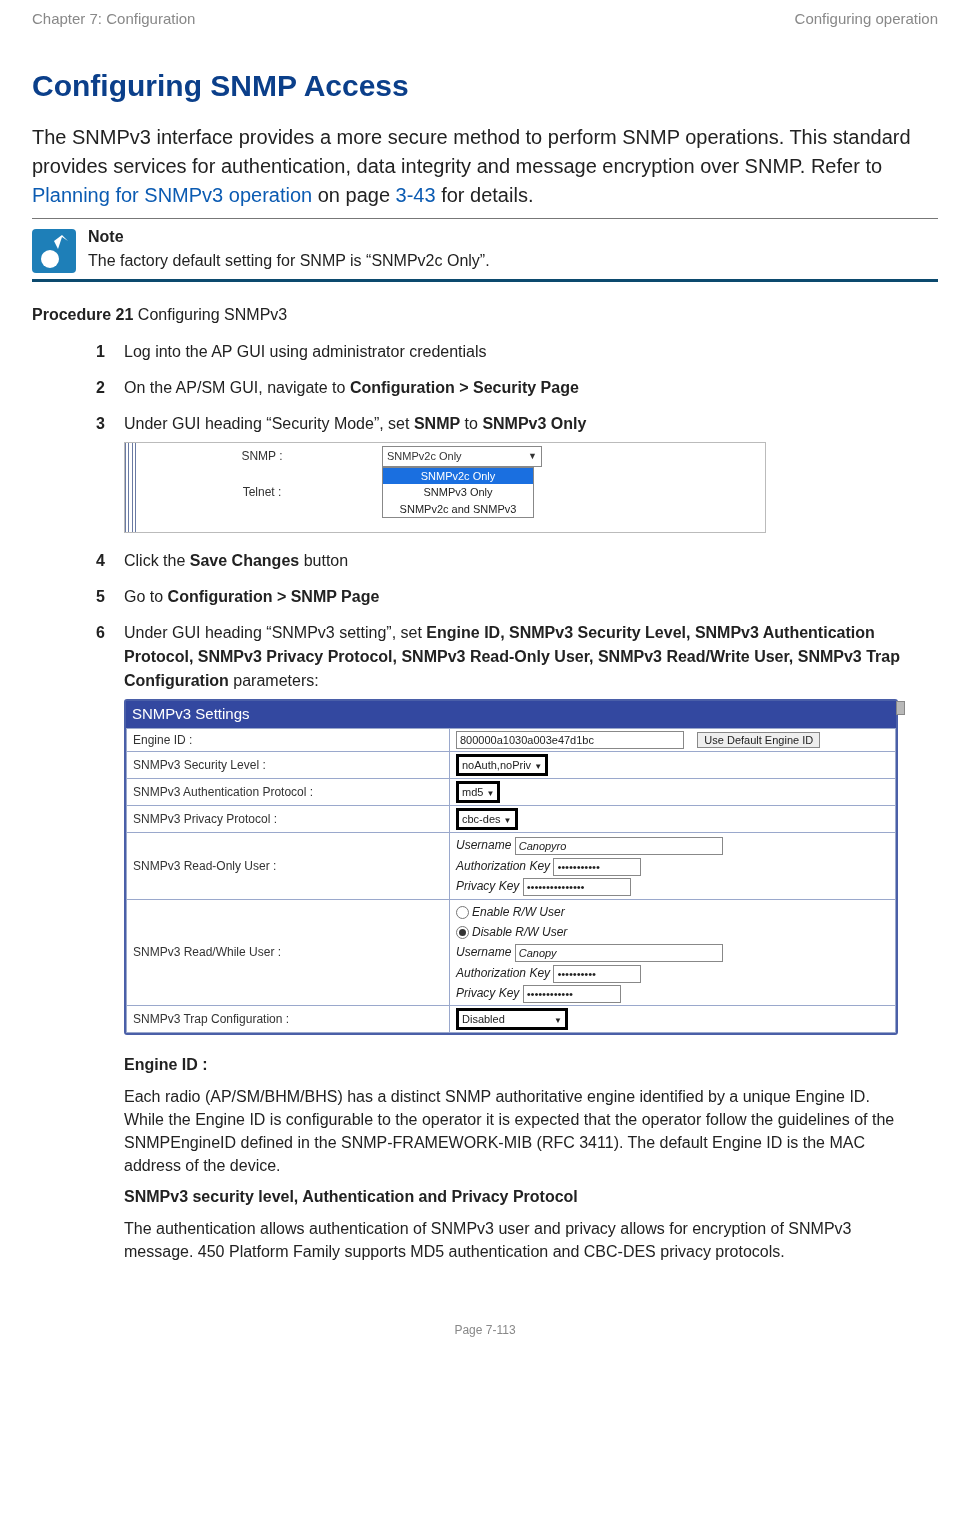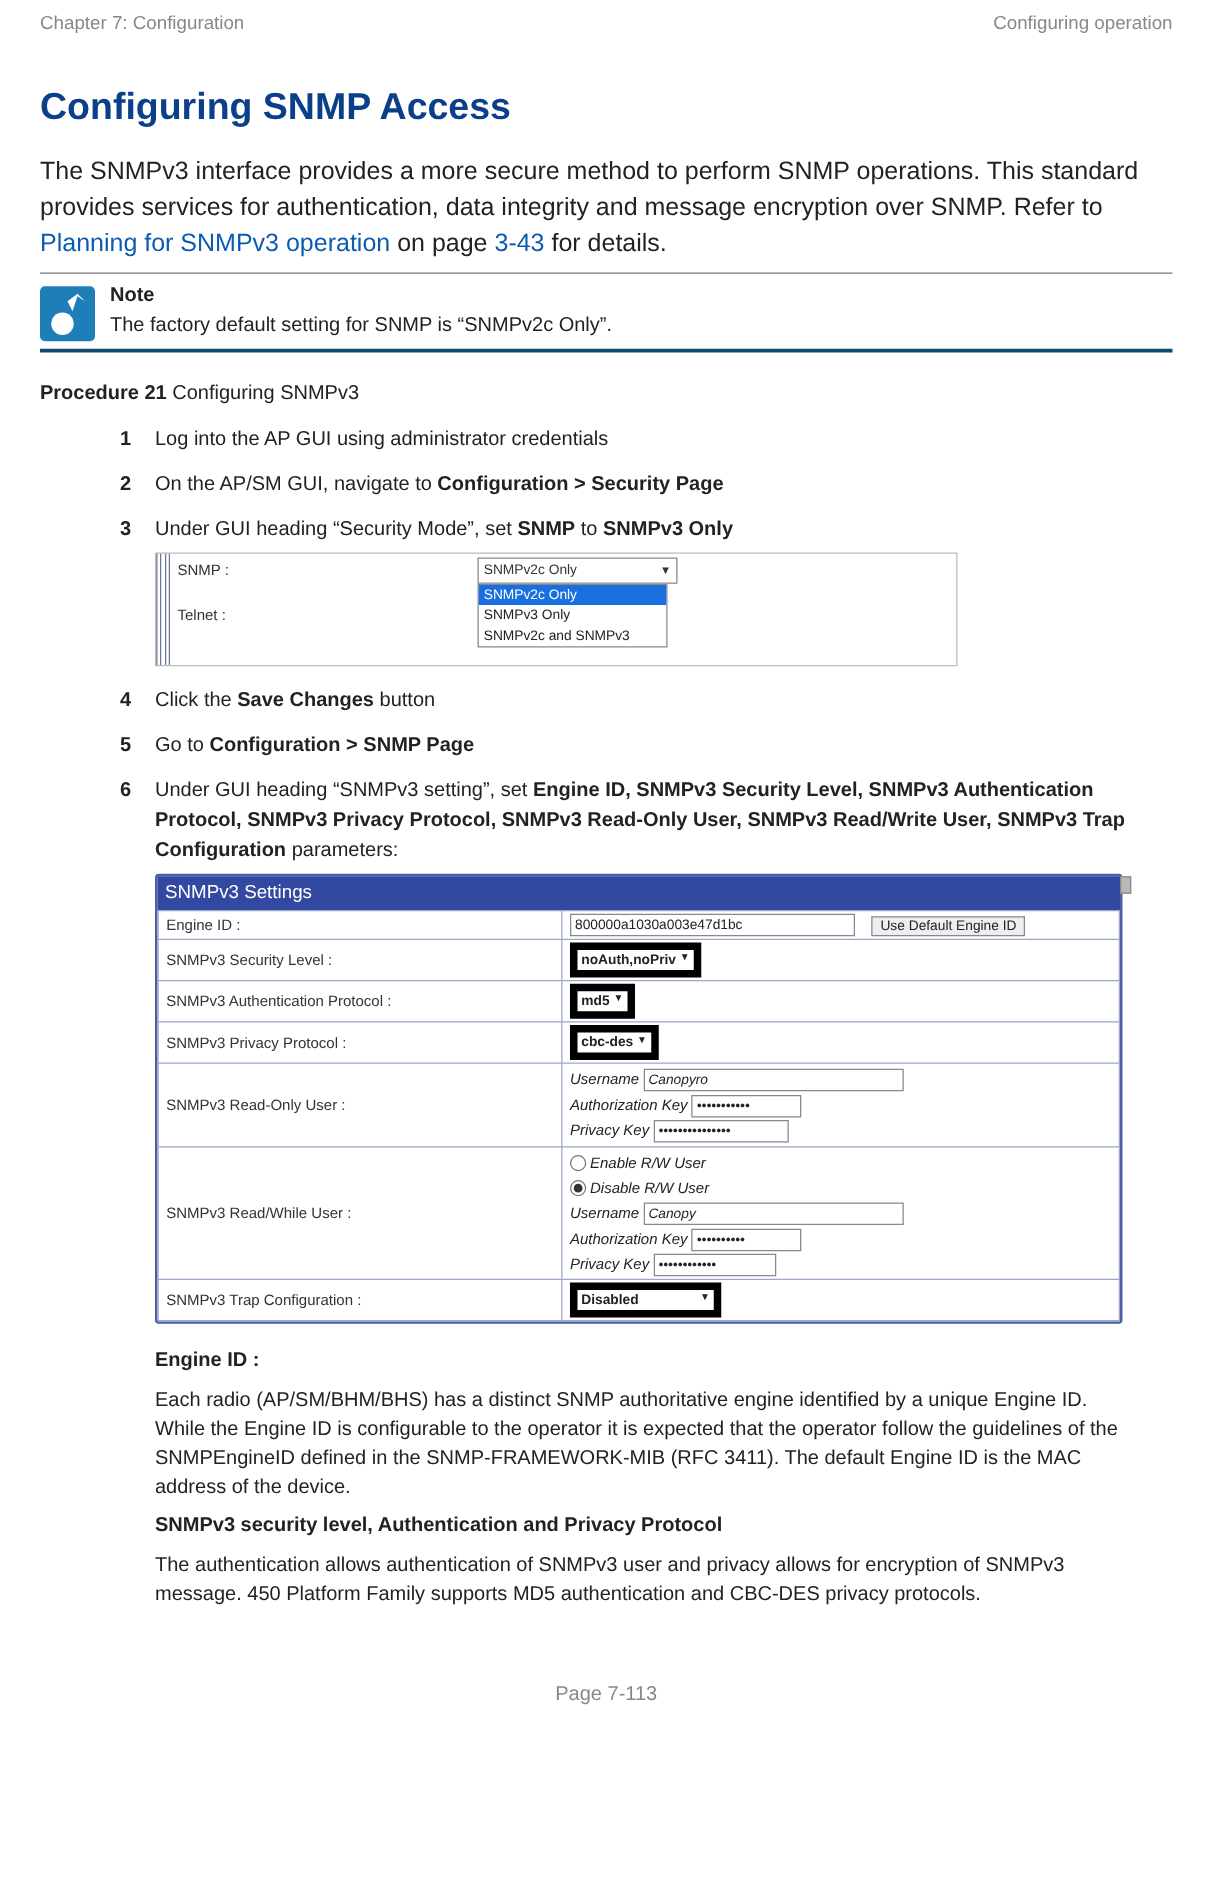--- a/index.html
+++ b/index.html
@@ -72,20 +72,21 @@
     width: 28px;
     flex-shrink: 0;
   }
   ol.steps > li .body { flex: 1; }
   ol.steps .strong { font-weight: bold; }
   .shot1 {
     margin: 6px 0 4px 0;
     border: 1px solid #bbb;
     width: 640px;
     font-size: 12px;
+    text-align: center;
   }
   .shot1-inner { display: flex; }
   .shot1-left {
     border-left: 4px double #6a7aa3;
     border-right: 4px double #6a7aa3;
     width: 3px;
   }
   .shot1-grid { flex: 1; padding: 2px 6px; }
   .shot1-row { display: flex; align-items: center; padding: 1px 0; font-family: Verdana, Arial, sans-serif; font-size: 12px; color: #333; }
   .shot1-row .lbl { width: 240px; }
@@ -123,35 +124,35 @@
   }
   .shot2-tbl { width: 100%; border-collapse: collapse; }
   .shot2-tbl td {
     border: 1px solid #9aa8cc;
     padding: 2px 6px;
     vertical-align: middle;
     background: #fff;
   }
   .shot2-tbl td.lbl { width: 310px; color: #333; }
   .inline-input { border: 1px solid #888; padding: 0 3px; font-size: 11px; display: inline-block; height: 16px; line-height: 16px; vertical-align: middle; }
-  .inline-sel { border: 6px solid #000000; padding: 0 14px 0 3px; font-size: 11px; display: inline-flex; align-items: flex-start; height: 16px; position: relative; font-weight: bold; }
+  .inline-sel { border: 3px solid #000000; padding: 0 14px 0 3px; font-size: 11px; display: inline-flex; align-items: flex-end; height: 16px; position: relative; }
   .inline-sel .arrow { position: absolute; right: 3px; font-size: 8px; }
   .inline-btn { border: 1px solid #888; background: #eee; padding: 1px 6px; font-size: 11px; }
   .radio { display: inline-block; width: 11px; height: 11px; border: 1px solid #777; border-radius: 50%; vertical-align: middle; margin-right: 3px; position: relative; }
   .radio.on::after { content: ""; position: absolute; inset: 2px; border-radius: 50%; background: #333; }
   .multi-line { line-height: 1.7; font-style: italic; }
 
   .after-shot { margin-left: 92px; width: 790px; }
   .after-shot p { margin: 8px 0; line-height: 1.45; font-size: 16px; }
   .after-shot .bold { font-weight: bold; }
 
   .footer {
     text-align: center;
     color: #888;
-    font-size: 16px;
+    font-size: 12px;
     margin-top: 60px;
   }
 </style>
 </head>
 <body>
 
 <div class="page">
   <div class="header">
     <span>Chapter 7:  Configuration</span>
     <span>Configuring operation</span>

